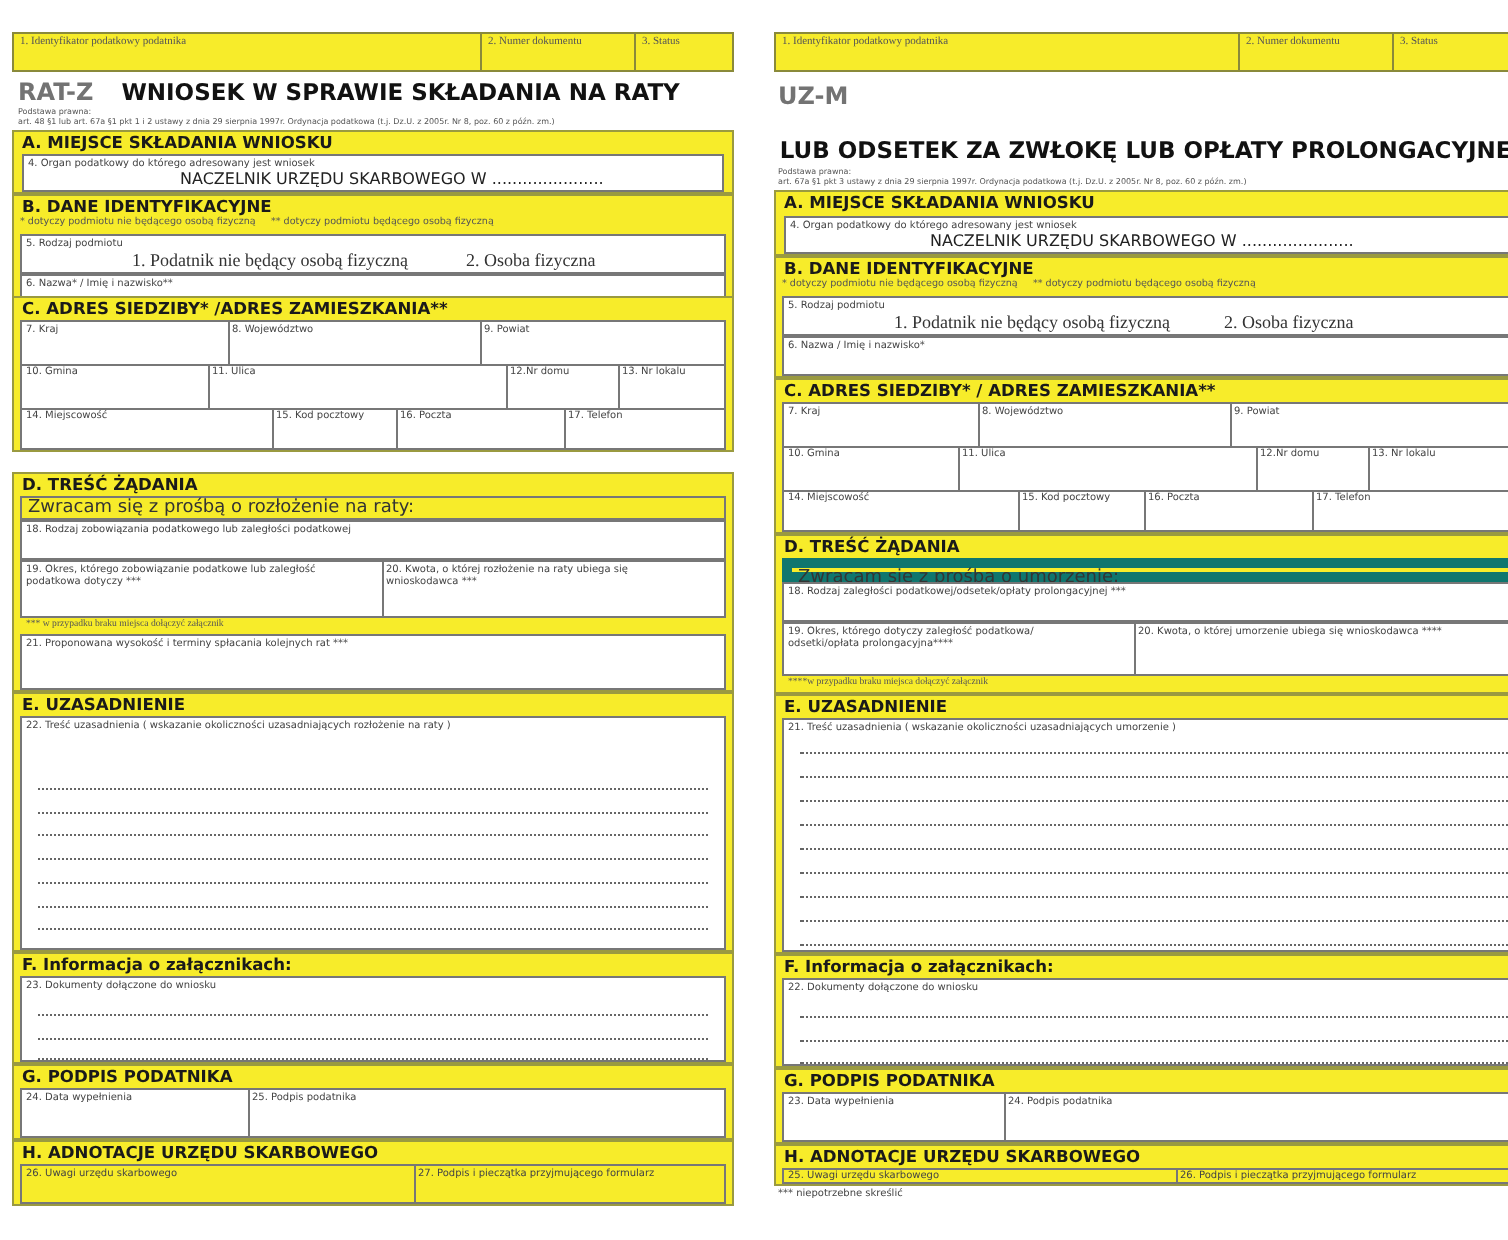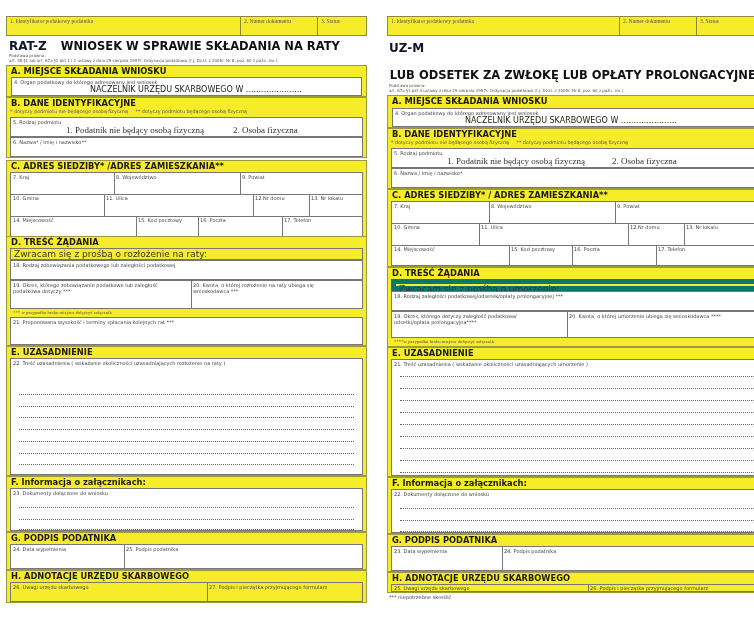--- a/index.html
+++ b/index.html
@@ -5,21 +5,21 @@
   * { box-sizing: border-box; margin: 0; padding: 0; }
   body { width: 754px; height: 620px; background: #ffffff; position: relative; overflow: hidden; font-family: "DejaVu Sans", sans-serif; color: #222; }
   .form { position: absolute; top: 0; }
   .form.left { left: 6px; width: 361px; }
   .form.right { left: 387px; width: 398px; }
 
   .idbar { position: absolute; top: 16px; left: 0; right: 0; height: 20px; background: #f7ec2a; border: 1px solid #8a8a3a; display: flex; font-family: "Liberation Serif", serif; font-size: 5.5px; color: #555; }
   .idbar .c { border-right: 1px solid #8a8a3a; padding: 1px 3px; }
   .idbar .c:last-child { border-right: none; }
 
-  .title-code { font-weight: bold; font-size: 12px; color: #0f172a; }
+  .title-code { font-weight: bold; font-size: 12px; color: #737373; }
   .title-main { font-weight: bold; font-size: 11.5px; color: #111; }
   .legal { font-size: 4px; color: #555; line-height: 5px; }
 
   .sec { position: absolute; left: 0; right: 0; background: #f7ec2a; border: 1px solid #9a9a40; }
   .sec-h { font-weight: bold; font-size: 8.3px; color: #1a1a1a; padding: 0 4px; line-height: 11px; height: 11px; }
   .box { background: #fff; border: 1px solid #777; position: absolute; }
   .lbl { font-size: 5px; color: #444; padding: 1px 2px; line-height: 6px; position: absolute; left: 0; top: 0; white-space: nowrap; }
   .lbl.wrap { white-space: normal; }
   .note { font-family: "Liberation Serif", serif; font-size: 4.8px; color: #555; }
   .note-y { font-size: 4.8px; color: #555; }
@@ -64,21 +64,21 @@
     <div class="box" style="top:19px; left:3px; right:3px; height:20px;">
       <span class="lbl">5. Rodzaj podmiotu</span>
       <span class="big-serif" style="left:55px; top:7px;">1. Podatnik nie będący osobą fizyczną</span>
       <span class="big-serif" style="left:222px; top:7px;">2. Osoba fizyczna</span>
     </div>
     <div class="box" style="top:39px; left:3px; right:3px; height:20px;">
       <span class="lbl">6. Nazwa* / Imię i nazwisko**</span>
     </div>
   </div>
 
-  <div class="sec" style="top:160px; height:78px;">
+  <div class="sec" style="top:148px; height:78px;">
     <div class="sec-h">C. ADRES SIEDZIBY* /ADRES ZAMIESZKANIA**</div>
     <div class="box" style="top:11px; left:3px; right:3px; height:65px;">
       <div class="hdiv" style="top:21px;"></div>
       <div class="hdiv" style="top:43px;"></div>
 
       <div style="position:absolute; top:0; left:0; width:103px; height:21px;">
           <span class="lbl">7. Kraj</span>
         </div>
       <div class="vdiv" style="left:103px; height:21px; bottom:auto;"></div>
       <div style="position:absolute; top:0; left:103px; width:126px; height:21px;">

